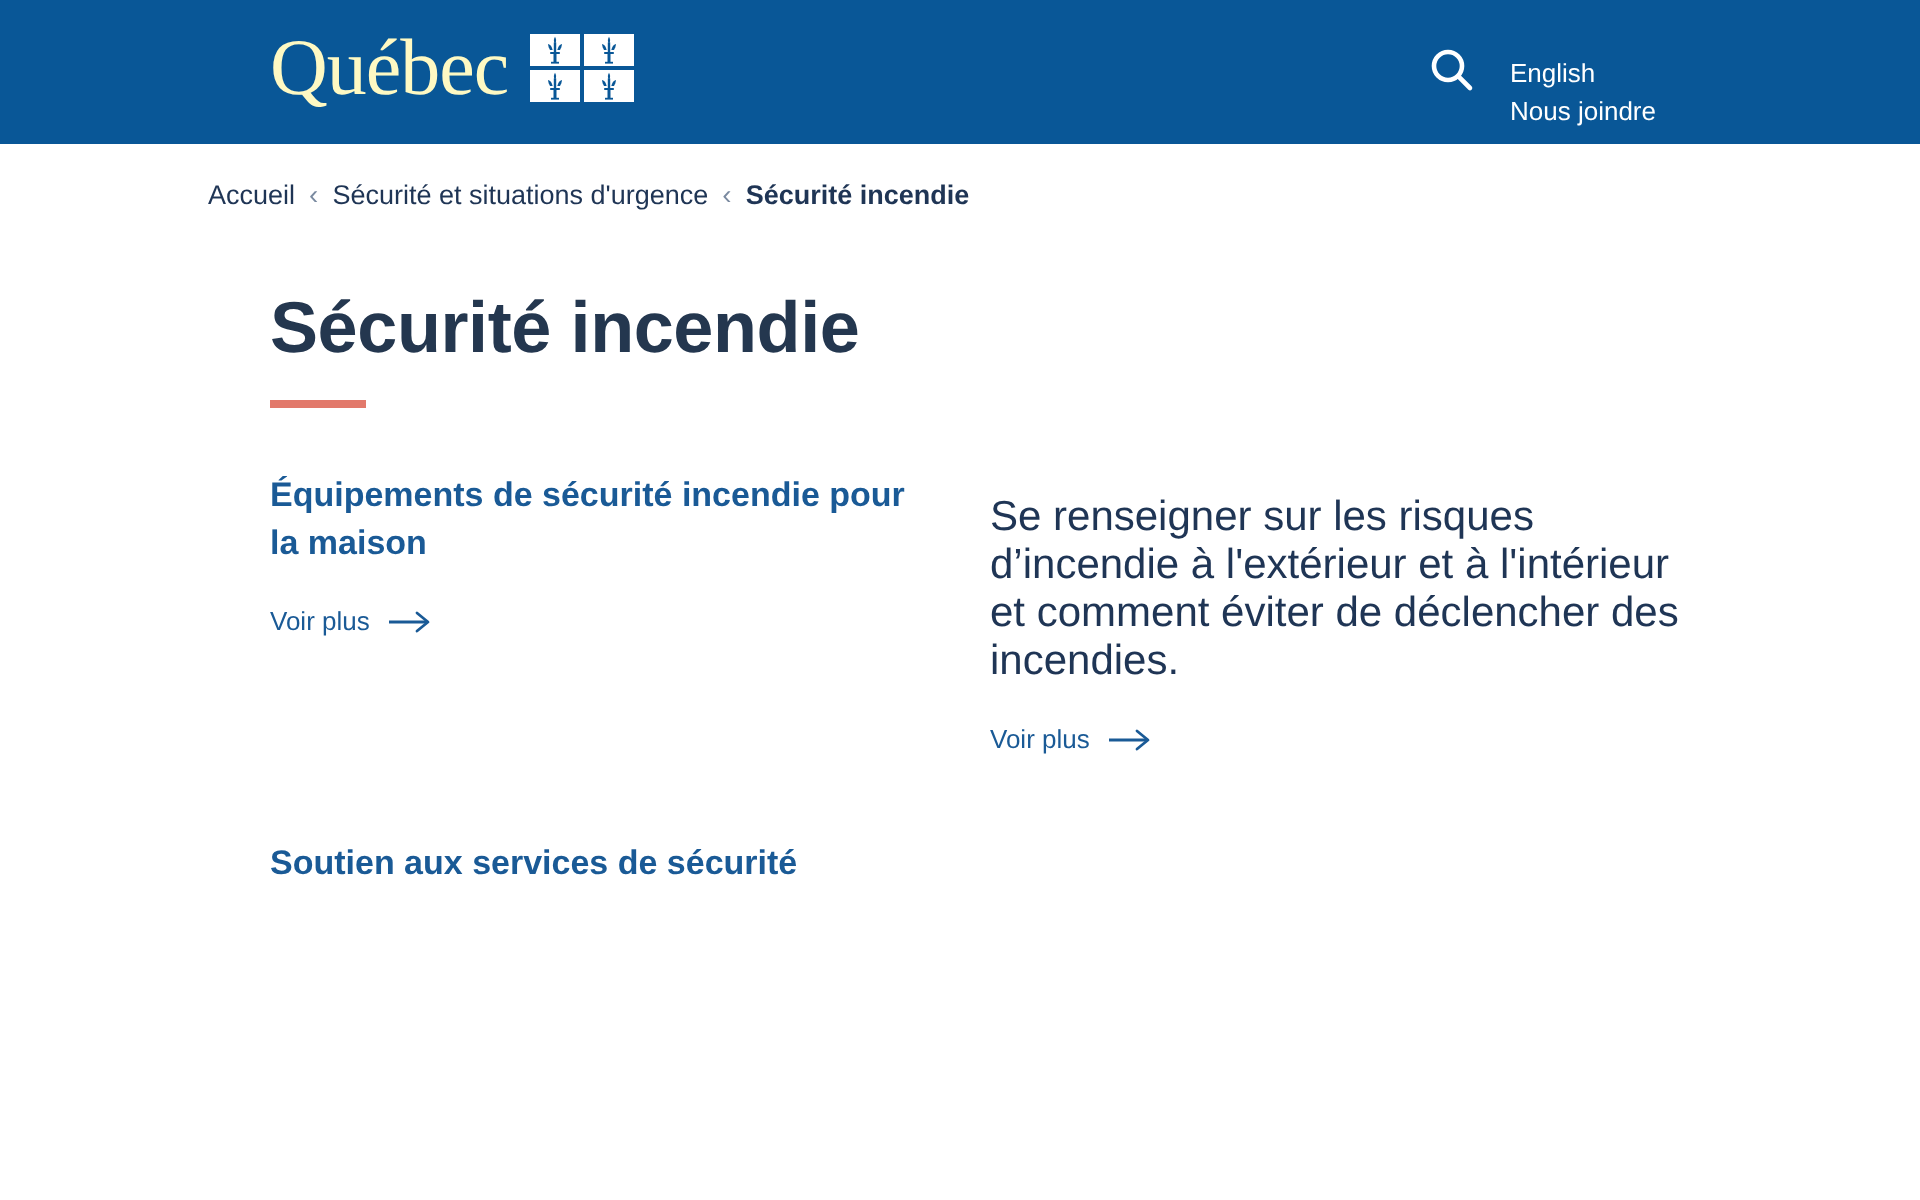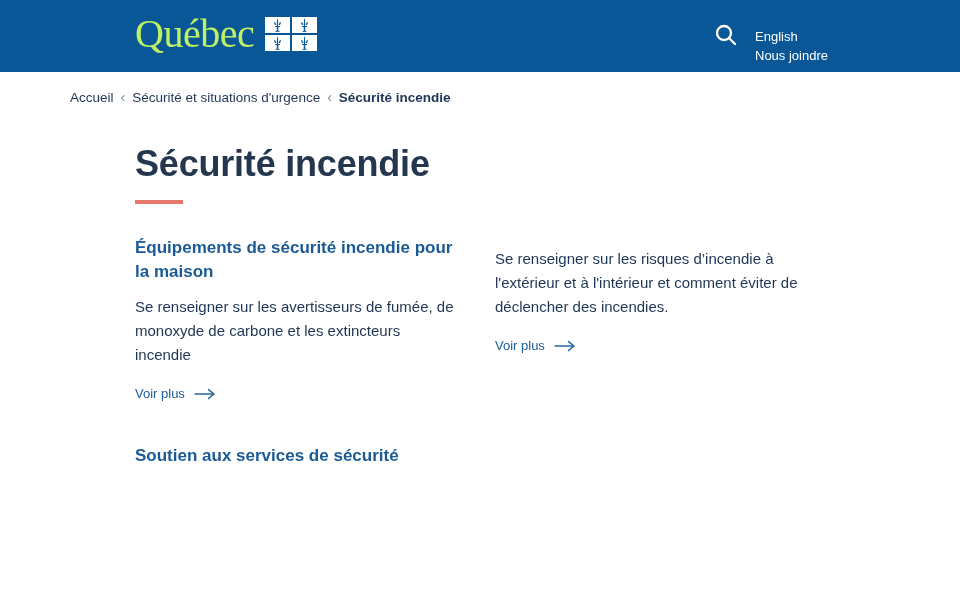--- a/index.html
+++ b/index.html
@@ -27,21 +27,21 @@
     display: flex;
     align-items: center;
     gap: 9px;
     text-decoration: none;
   }
 
   .logo-word {
     font-family: "Liberation Serif", serif;
     font-size: 40px;
     line-height: 40px;
-    color: #bef264;
+    color: #fef9c3;
     letter-spacing: -0.5px;
   }
 
   .flag {
     width: 56px;
     height: 38px;
     background: #ffffff;
     padding: 2px;
     display: grid;
     grid-template-columns: 1fr 1fr;
@@ -96,21 +96,21 @@
   .header-link {
     color: #ffffff;
     font-size: 13px;
     line-height: 15px;
     text-decoration: none;
     cursor: pointer;
   }
 
   
   .breadcrumb {
-    margin: 17px 0 0 70px;
+    margin: 17px 0 0 104px;
     display: flex;
     align-items: baseline;
     flex-wrap: nowrap;
     font-size: 13.5px;
     line-height: 17px;
   }
   .crumb {
     color: #1F3555;
     text-decoration: none;
     cursor: pointer;
@@ -175,21 +175,21 @@
     line-height: 24px;
     font-weight: bold;
     color: #1A5A96;
     text-decoration: none;
     display: inline-block;
     cursor: pointer;
   }
 
   .card-desc {
     margin-top: 11px;
-    font-size: 15px;
+    font-size: 21px;
     line-height: 24px;
     color: #1F3555;
   }
 
   .card-link {
     margin-top: 17px;
     display: inline-flex;
     align-items: center;
     gap: 9px;
     font-size: 13px;
@@ -290,21 +290,20 @@
 <main class="page-main">
 
   <h1 class="page-title">Sécurité incendie</h1>
   <div class="title-rule"></div>
 
 
   <div class="card-grid">
 
     <section class="card">
       <a class="card-title" href="#">Équipements de sécurité incendie pour la maison</a>
-      <p class="card-desc">Se renseigner sur les avertisseurs de fumée, de monoxyde de carbone et les extincteurs incendie</p>
       <a class="card-link" href="#">
         <span>Voir plus</span>
         <span>
           <svg width="22" height="12" viewBox="0 0 22 12" aria-hidden="true">
             <line x1="0.5" y1="6" x2="19" y2="6" stroke="#1A5A96" stroke-width="1.4"></line>
             <polyline points="14.5,1.5 20,6 14.5,10.5" fill="none" stroke="#1A5A96" stroke-width="1.4" stroke-linecap="round" stroke-linejoin="round"></polyline>
           </svg>
         </span>
       </a>
     </section>

